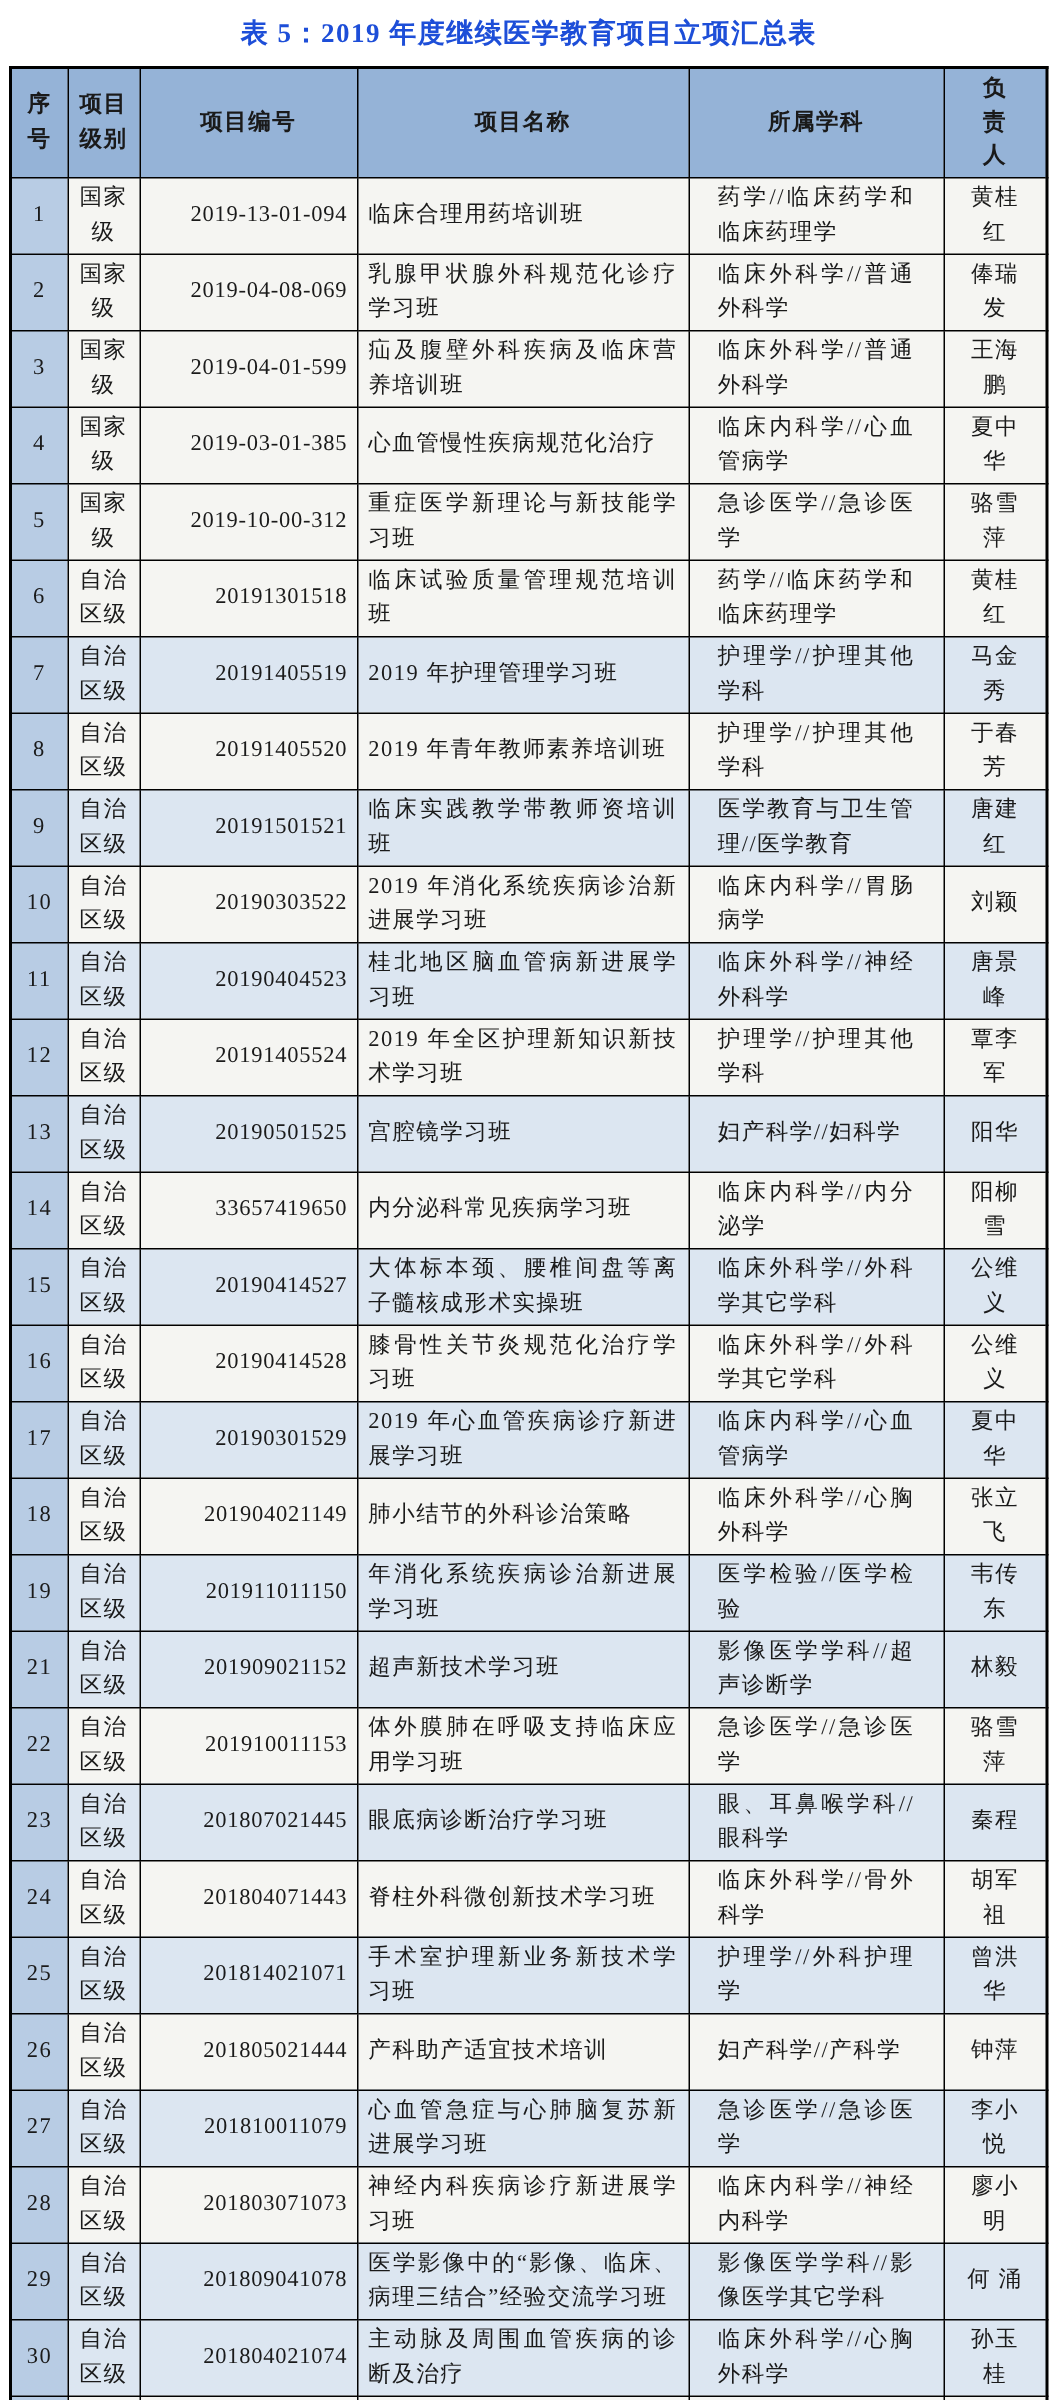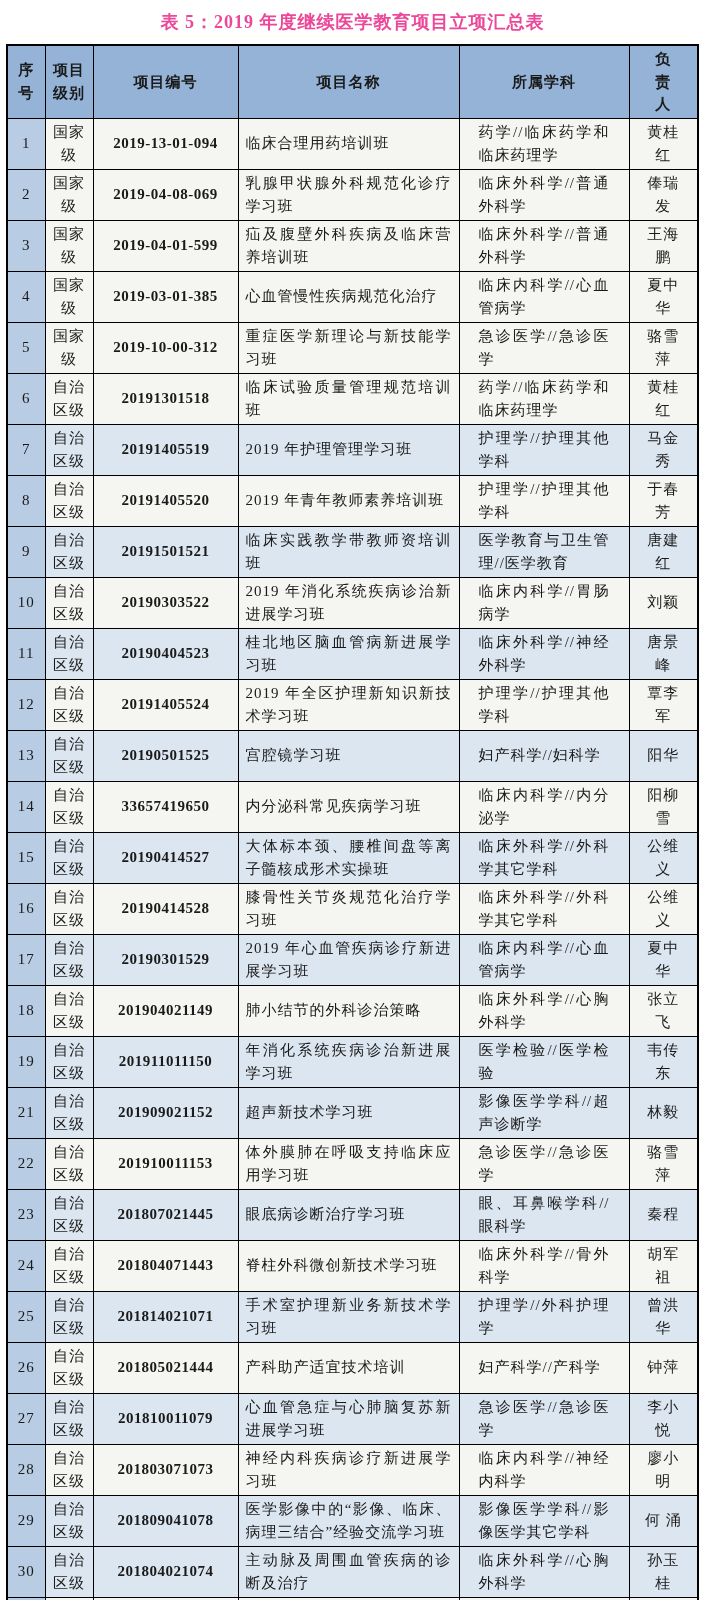--- a/index.html
+++ b/index.html
@@ -15,21 +15,21 @@
     background: #ffffff;
     padding-top: 8px;
     padding-bottom: 20px;
   }
   .doc-title {
     font-size: 18px;
     font-weight: bold;
     text-align: center;
     letter-spacing: 1px;
     margin: 2px 0 10px 0;
-    color: #ec4899;
+    color: #1d4ed8;
   }
   table.summary {
     width: 691px;
     margin: 0 auto;
     border-collapse: collapse;
     table-layout: fixed;
     border: 2px solid #000000;
   }
   col.w-no     { width: 38px; }
   col.w-level  { width: 48px; }
@@ -57,21 +57,21 @@
   }
   thead th.c-person { padding: 2px 20px; }
   tbody td { height: 46px; }
 
   td.c-no {
     background: #b8cce4;
     text-align: center;
     padding: 2px 3px;
   }
   td.c-level  { text-align: center; padding: 2px 5px; }
-  td.c-code   { text-align: center; padding: 2px 6px; letter-spacing: 0.5px; font-weight: bold; }
+  td.c-code   { text-align: right; padding: 2px 6px; letter-spacing: 0.5px; }
   td.c-name   { text-align: justify; padding: 2px 7px; }
   td.c-disc   { text-align: justify; padding: 2px 19px; }
   td.c-person { text-align: center; padding: 2px 12px; }
 
   tr.plain  td.c-level, tr.plain  td.c-code, tr.plain  td.c-name,
   tr.plain  td.c-disc,  tr.plain  td.c-person { background: #f5f5f2; }
   tr.shaded td.c-level, tr.shaded td.c-code, tr.shaded td.c-name,
   tr.shaded td.c-disc,  tr.shaded td.c-person { background: #dce6f1; }
 </style>
 </head>

